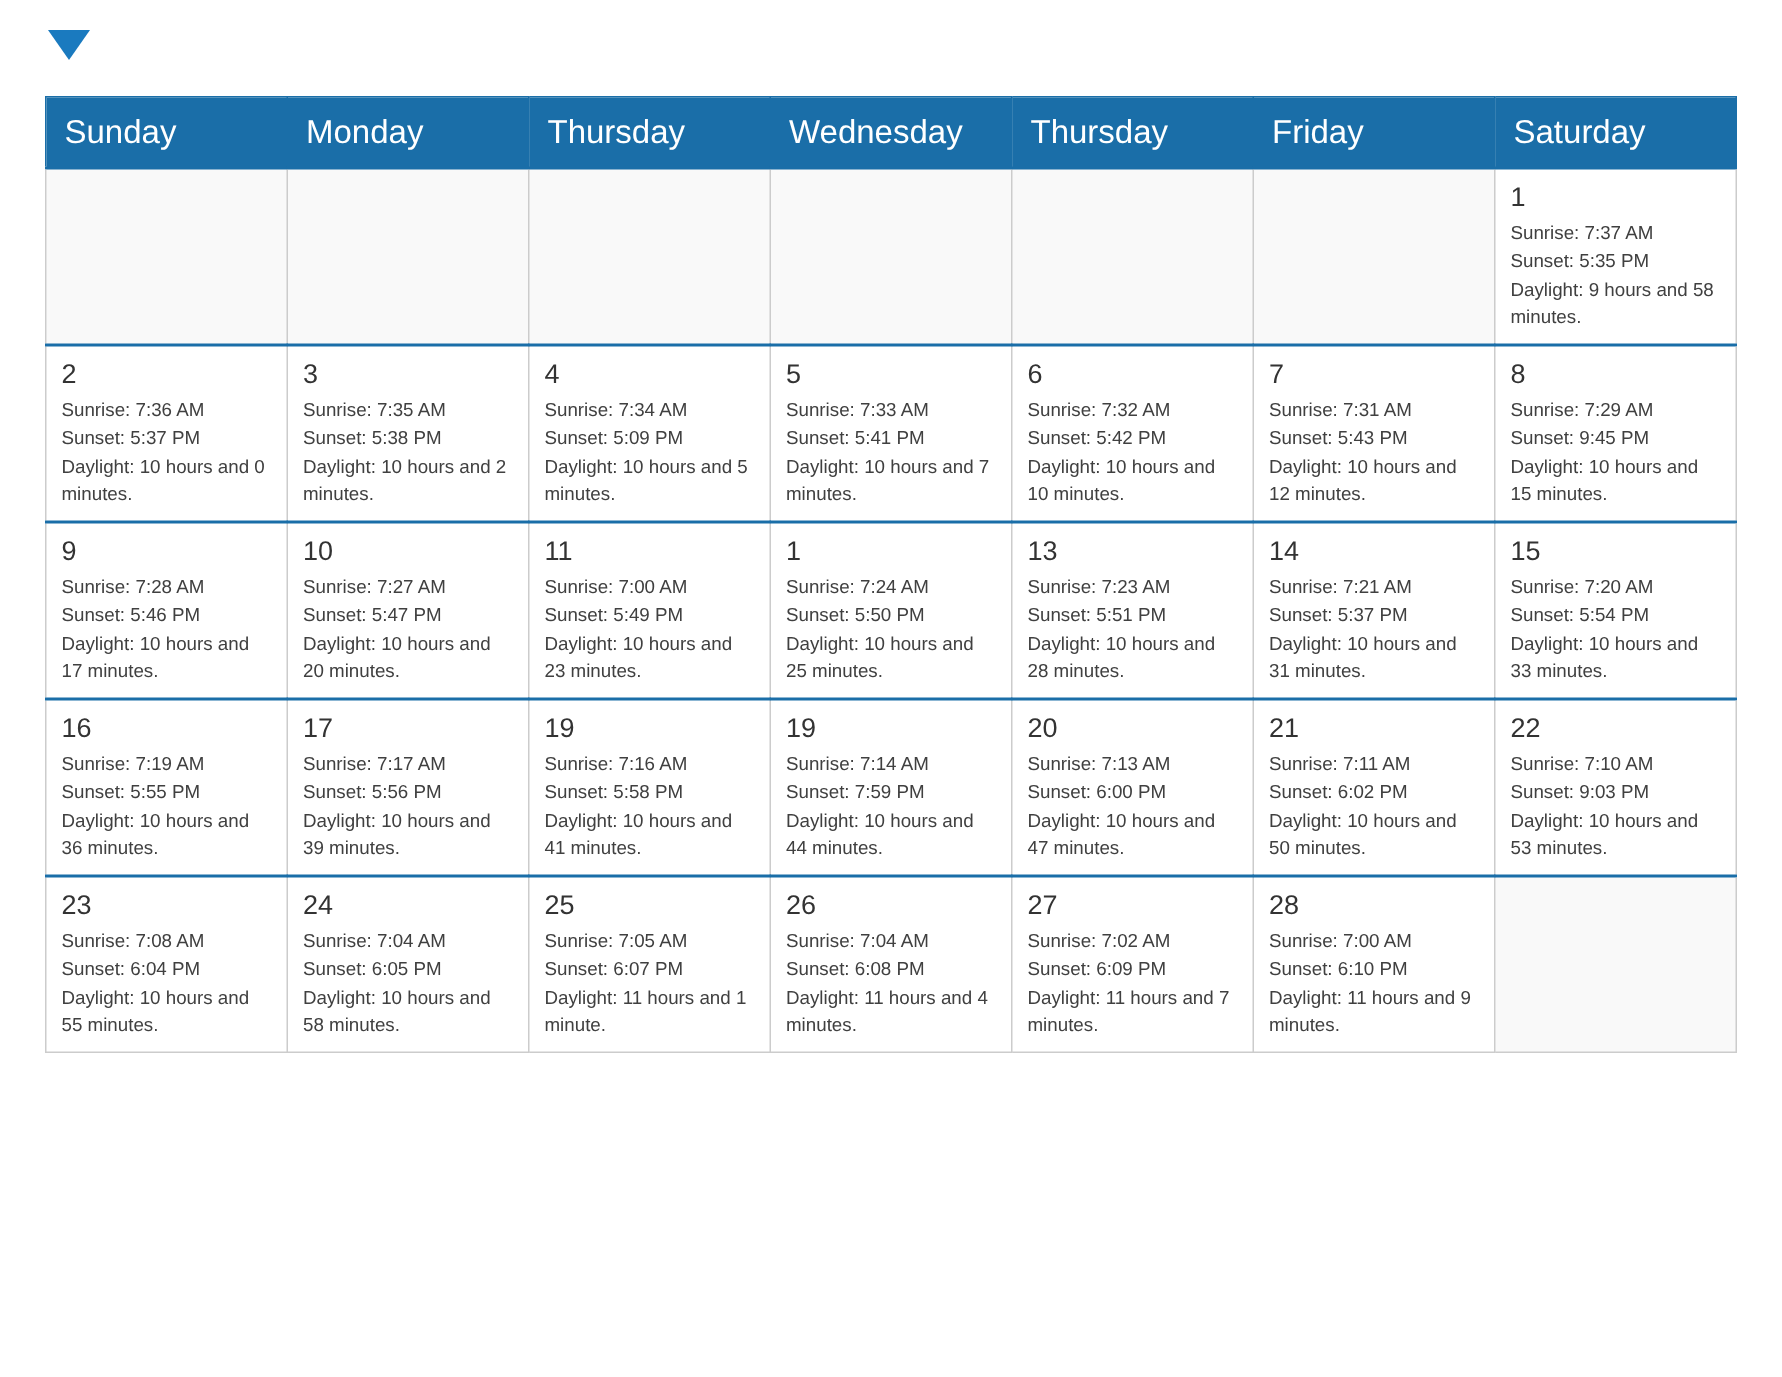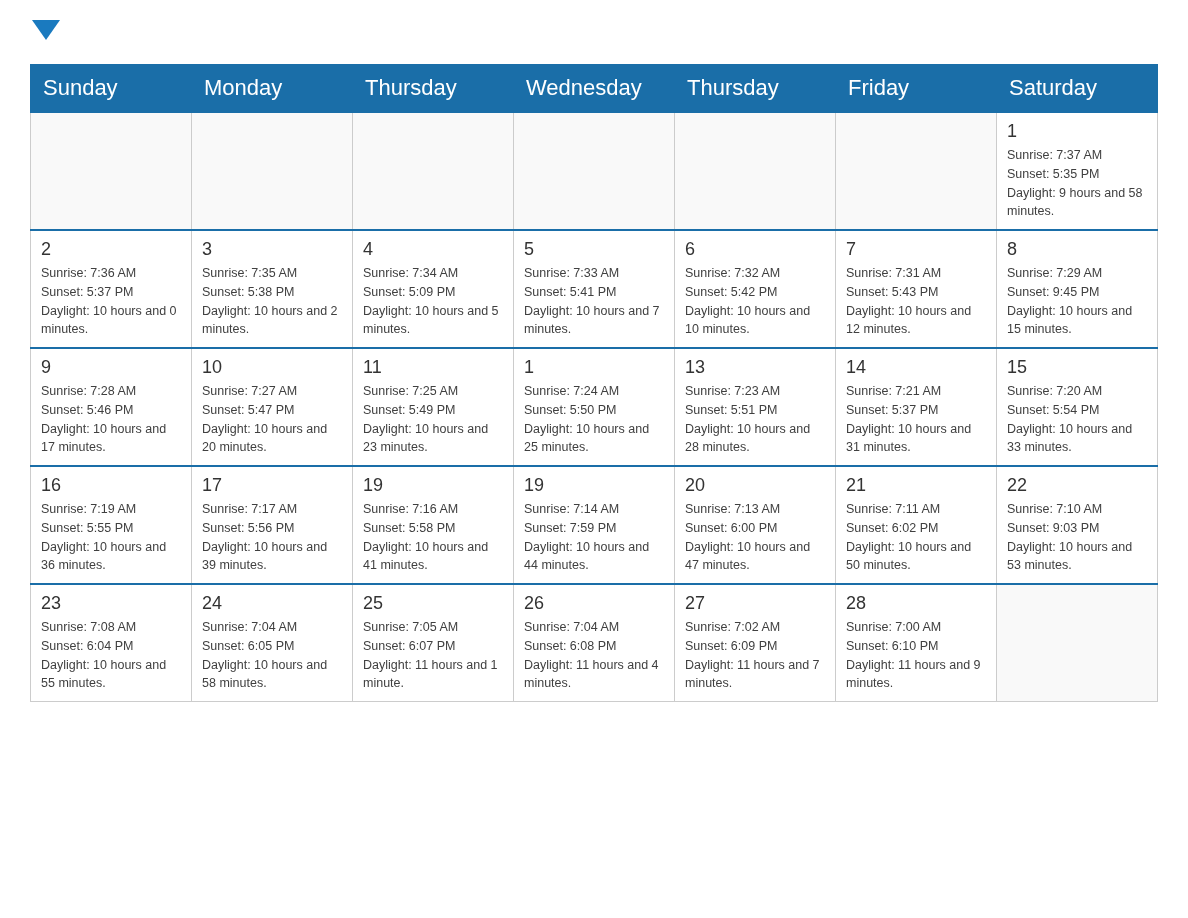--- a/index.html
+++ b/index.html
@@ -198,21 +198,21 @@
 Daylight: 10 hours and 17 minutes.</div>
         </td>
         <td>
           <span class="day-number">10</span>
           <div class="day-info">Sunrise: 7:27 AM
 Sunset: 5:47 PM
 Daylight: 10 hours and 20 minutes.</div>
         </td>
         <td>
           <span class="day-number">11</span>
-          <div class="day-info">Sunrise: 7:25 AM
+          <div class="day-info">Sunrise: 7:00 AM
 Sunset: 5:49 PM
 Daylight: 10 hours and 23 minutes.</div>
         </td>
         <td>
           <span class="day-number">1</span>
           <div class="day-info">Sunrise: 7:24 AM
 Sunset: 5:50 PM
 Daylight: 10 hours and 25 minutes.</div>
         </td>
         <td>

